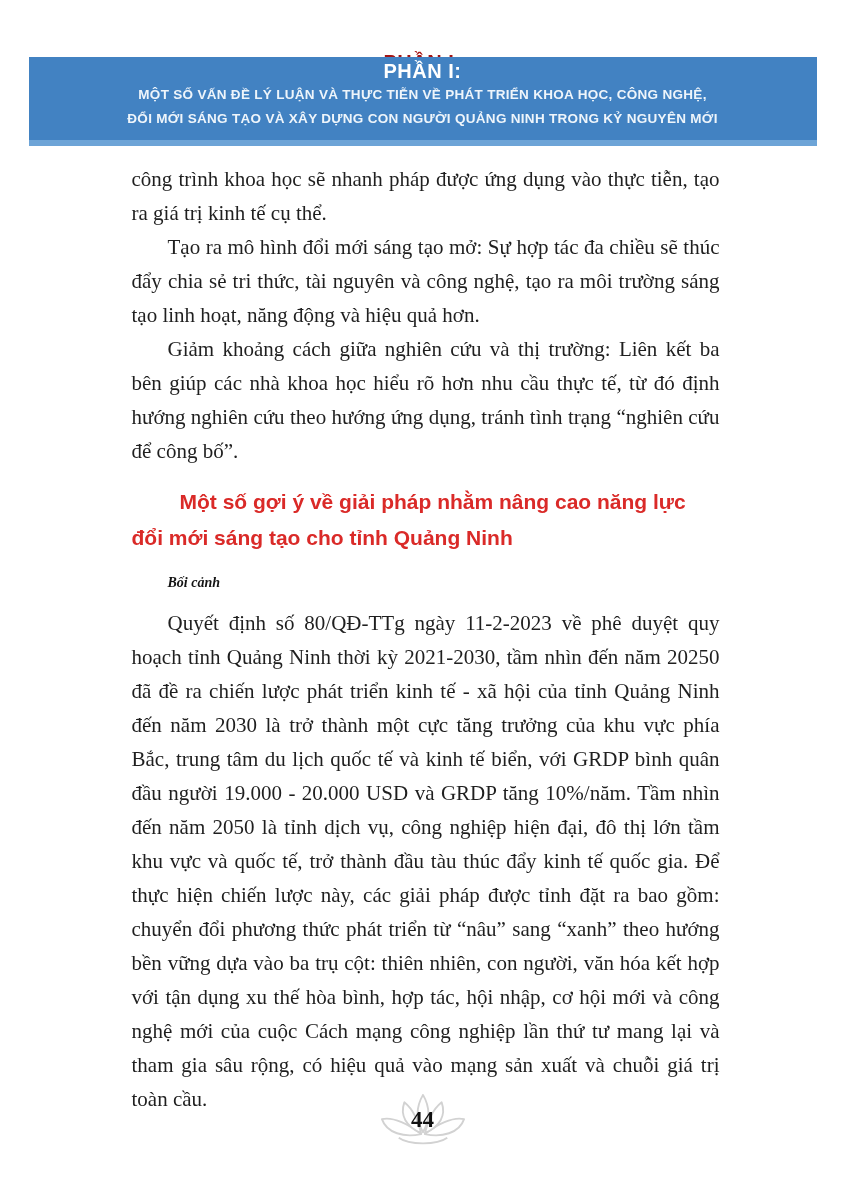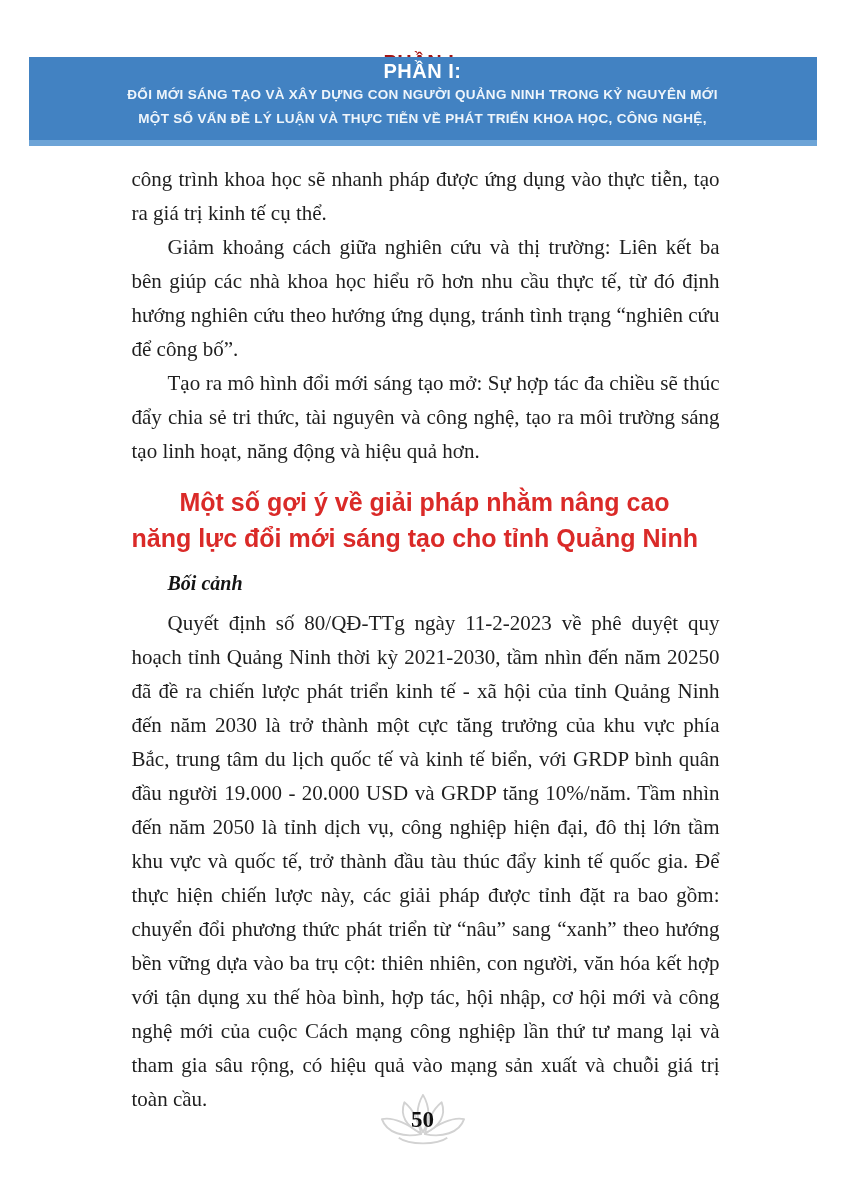--- a/index.html
+++ b/index.html
@@ -40,27 +40,27 @@
     margin:16px 97px 0 103px;
     font-size:21px;line-height:34px;
     text-align:justify;
     color:#1f1f1f;
   }
   .content p{margin:0;}
   .indent{text-indent:36px;}
   .no-indent{text-indent:0;}
   .section-heading{
     font-family:"Liberation Sans",sans-serif;
-    font-weight:bold;font-size:25px;line-height:36px;
+    font-weight:bold;font-size:21px;line-height:36px;
     margin:16px 0 10px;
     text-indent:48px;text-align:left;
   }
   .subheading{
     font-weight:bold;font-style:italic;
-    font-size:20px;line-height:34px;
+    font-size:14px;line-height:34px;
     text-indent:36px;margin:0 0 6px;
     color:#141414;
   }
   
   .footer{position:absolute;top:1090px;left:0;right:0;height:75px;text-align:center;}
   .lotus{display:block;margin:0 auto;width:112px;height:62px;}
   .page-number{
     position:absolute;top:17px;left:0;right:0;
     text-align:center;
     font-family:"Liberation Serif","DejaVu Serif",serif;
@@ -69,29 +69,29 @@
 </style>
 </head>
 <body>
 
 <div class="page">
 
   <div class="banner-area">
     <div class="ghost-title" style="color:#a31414;">PHẦN I:</div>
     <div class="banner" style="background:#4282c2;border-bottom:6px solid #6da4d7;">
       <div class="banner-title">PHẦN I:</div>
+      <div class="banner-line">MỘT SỐ VẤN ĐỀ LÝ LUẬN VÀ THỰC TIỄN VỀ PHÁT TRIỂN KHOA HỌC, CÔNG NGHỆ,</div>
       <div class="banner-line">ĐỔI MỚI SÁNG TẠO VÀ XÂY DỰNG CON  NGƯỜI QUẢNG NINH TRONG KỶ NGUYÊN MỚI</div>
-      <div class="banner-line">MỘT SỐ VẤN ĐỀ LÝ LUẬN VÀ THỰC TIỄN VỀ PHÁT TRIỂN KHOA HỌC, CÔNG NGHỆ,</div>
     </div>
   </div>
 
   <div class="content">
     <p class="no-indent">công trình khoa học sẽ nhanh pháp được ứng dụng vào thực tiễn, tạo ra giá trị kinh tế cụ thể.</p>
+    <p class="indent">Tạo ra mô hình đổi mới sáng tạo mở: Sự hợp tác đa chiều sẽ thúc đẩy chia sẻ tri thức, tài nguyên và công nghệ, tạo ra môi trường sáng tạo linh hoạt, năng động và hiệu quả hơn.</p>
     <p class="indent">Giảm khoảng cách giữa nghiên cứu và thị trường: Liên kết ba bên giúp các nhà khoa học hiểu rõ hơn nhu cầu thực tế, từ đó định hướng nghiên cứu theo hướng ứng dụng, tránh tình trạng “nghiên cứu để công bố”.</p>
-    <p class="indent">Tạo ra mô hình đổi mới sáng tạo mở: Sự hợp tác đa chiều sẽ thúc đẩy chia sẻ tri thức, tài nguyên và công nghệ, tạo ra môi trường sáng tạo linh hoạt, năng động và hiệu quả hơn.</p>
 
     <h2 class="section-heading" style="color:#da2a28;">Một số gợi ý về giải pháp nhằm nâng cao năng lực đổi mới sáng tạo cho tỉnh Quảng Ninh</h2>
 
     <h3 class="subheading">Bối cảnh</h3>
 
     <p class="indent">Quyết định số 80/QĐ-TTg ngày 11-2-2023 về phê duyệt quy hoạch tỉnh Quảng Ninh thời kỳ 2021-2030, tầm nhìn đến năm 20250 đã đề ra chiến lược phát triển kinh tế - xã hội của tỉnh Quảng Ninh đến năm 2030 là trở thành một cực tăng trưởng của khu vực phía Bắc, trung tâm du lịch quốc tế và kinh tế biển, với GRDP bình quân đầu người 19.000 - 20.000 USD và GRDP tăng 10%/năm. Tầm nhìn đến năm 2050 là tỉnh dịch vụ, công nghiệp hiện đại, đô thị lớn tầm khu vực và quốc tế, trở thành đầu tàu thúc đẩy kinh tế quốc gia. Để thực hiện chiến lược này, các giải pháp được tỉnh đặt ra bao gồm: chuyển đổi phương thức phát triển từ “nâu” sang “xanh” theo hướng bền vững dựa vào ba trụ cột: thiên nhiên, con người, văn hóa kết hợp với tận dụng xu thế hòa bình, hợp tác, hội nhập, cơ hội mới và công nghệ mới của cuộc Cách mạng công nghiệp lần thứ tư mang lại và tham gia sâu rộng, có hiệu quả vào mạng sản xuất và chuỗi giá trị toàn cầu.</p>
   </div>
 
   <div class="footer">
     <span class="lotus">
@@ -99,16 +99,16 @@
         <g stroke="#d2d2d2" stroke-width="2" fill="#ffffff" stroke-linejoin="round">
           <path d="M16 30 C28 27 46 36 58 46 C40 50 21 45 16 30 Z"></path>
           <path d="M104 30 C92 27 74 36 62 46 C80 50 99 45 104 30 Z"></path>
           <path d="M40 12 C35 26 42 38 58 45 C54 31 50 20 40 12 Z"></path>
           <path d="M80 12 C85 26 78 38 62 45 C66 31 70 20 80 12 Z"></path>
           <path d="M60 4 C53 16 52 30 60 44 C68 30 67 16 60 4 Z"></path>
           <path d="M34 50 C45 58 75 58 86 50" fill="none"></path>
         </g>
       </svg>
     </span>
-    <span class="page-number">50</span>
+    <span class="page-number">44</span>
   </div>
 
 </div>
 
 </body></html>

